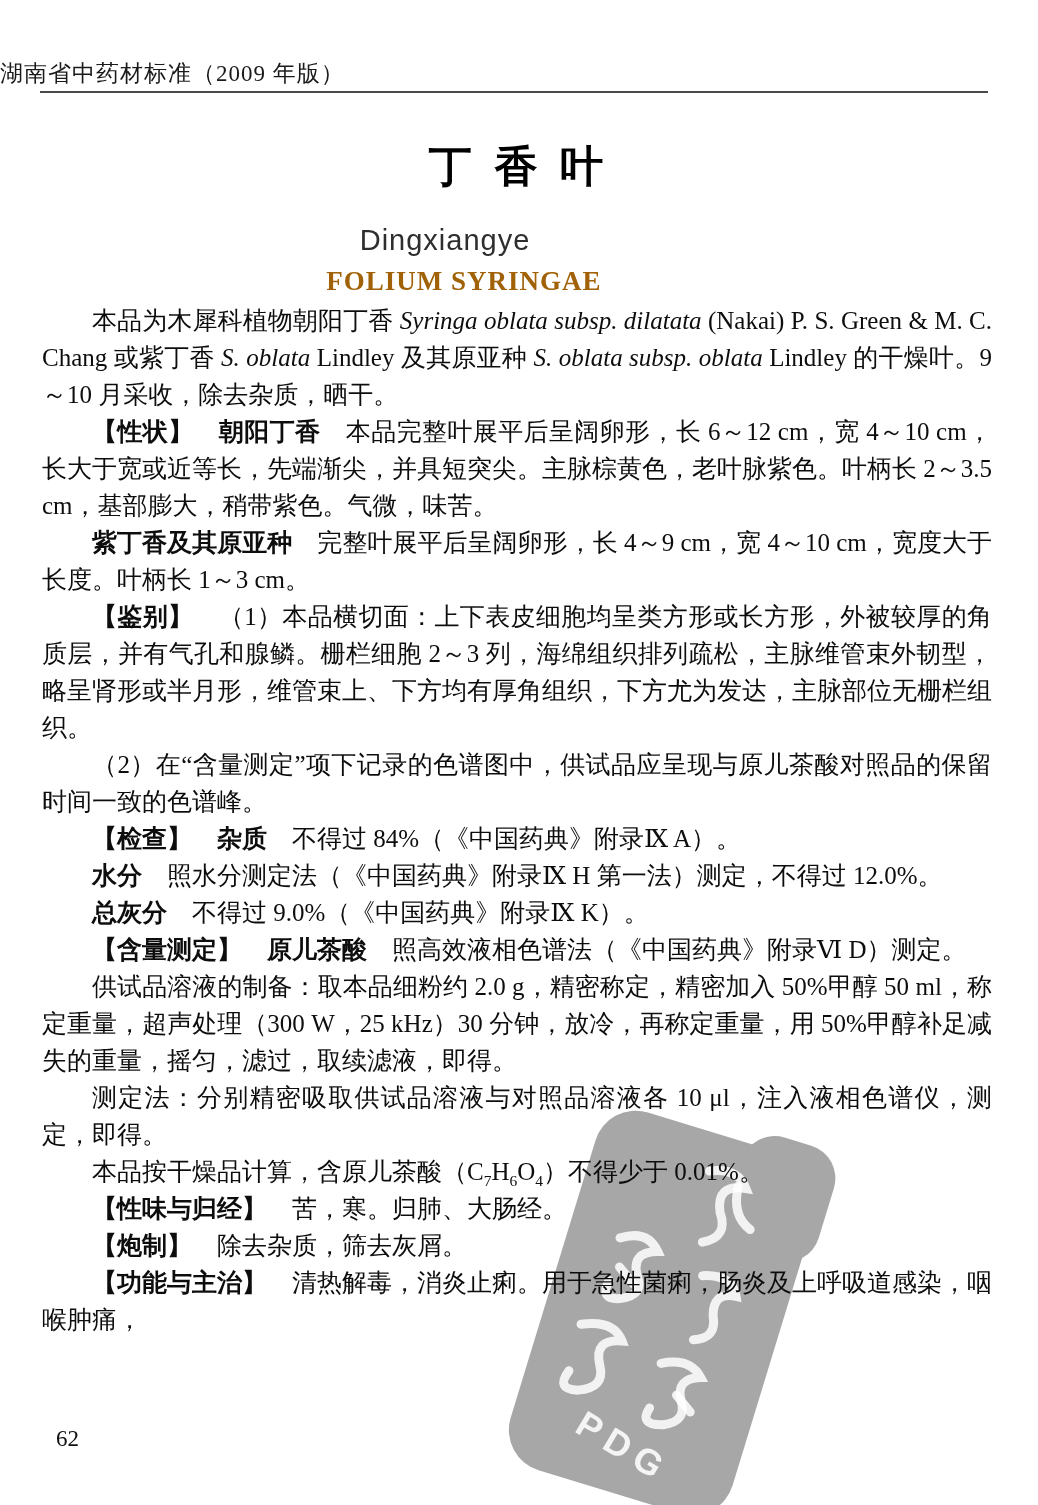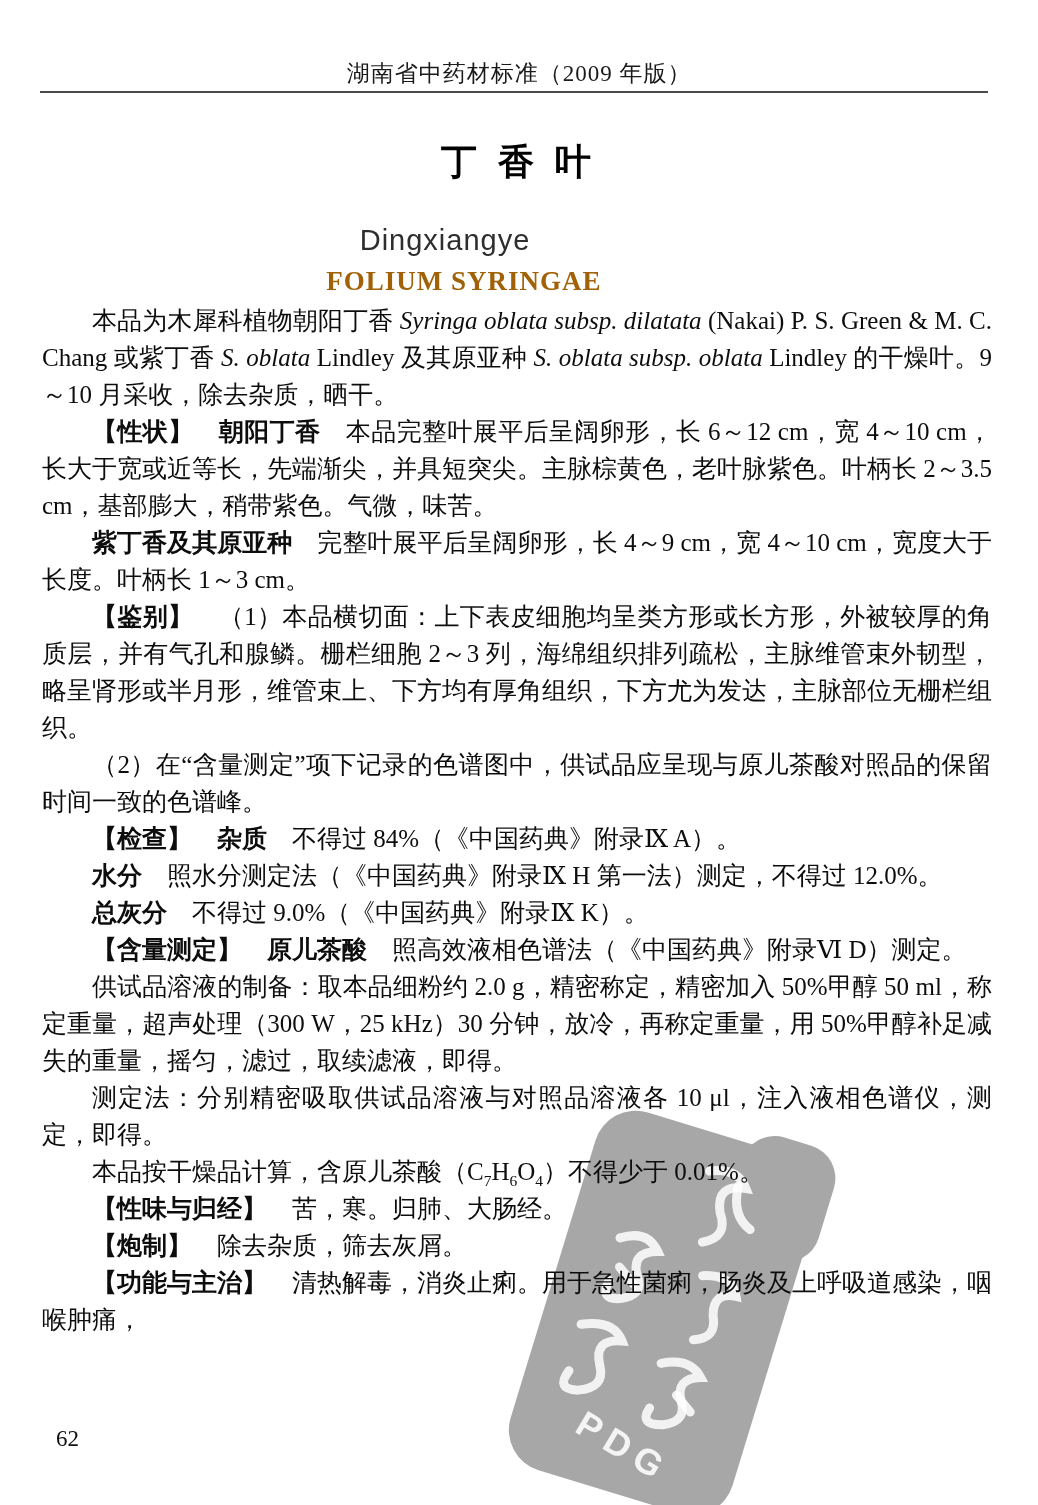--- a/index.html
+++ b/index.html
@@ -6,30 +6,30 @@
   body{
     width:1038px;height:1505px;
     background:#ffffff;
     position:relative;
     overflow:hidden;
     font-family:"Liberation Serif","DejaVu Serif",serif;
     color:#111;
   }
   .page-header{
     position:absolute;top:58px;left:0;width:1038px;
-    text-align:center;font-size:23px;color:#1a1a1a;
+    text-align:left;font-size:23px;color:#1a1a1a;
     letter-spacing:1px;
   }
   .header-rule{
     position:absolute;top:91px;left:40px;width:948px;height:0;
     border-top:2px solid #4a4a4a;
   }
   .doc-title{
     position:absolute;top:138px;left:0;width:1038px;
-    text-align:center;font-size:36px;font-weight:700;
+    text-align:center;font-size:43px;font-weight:700;
     letter-spacing:6px;color:#000;margin:0;
   }
   .doc-pinyin{
     position:absolute;top:224px;left:0;width:890px;
     text-align:center;font-size:29px;color:#2e2e2e;
     font-family:"Liberation Sans","DejaVu Sans",sans-serif;
     font-weight:400;letter-spacing:1px;
   }
   .doc-latin{
     position:absolute;top:266px;left:0;width:928px;

